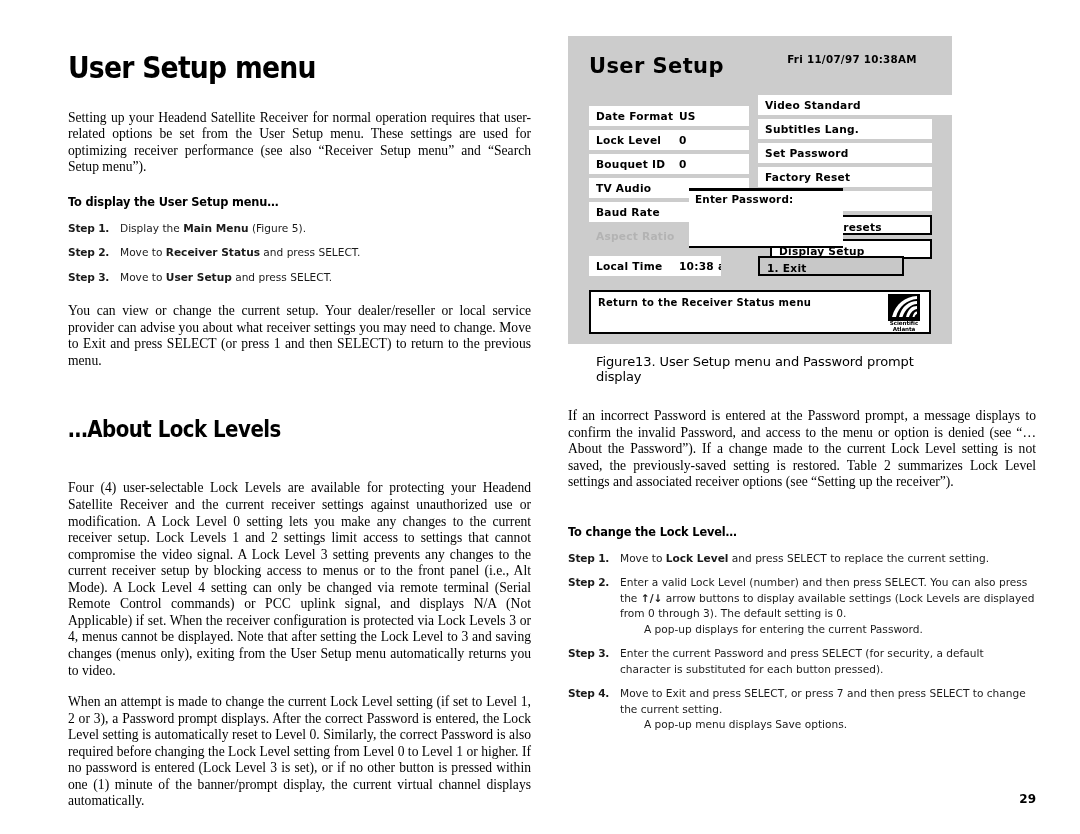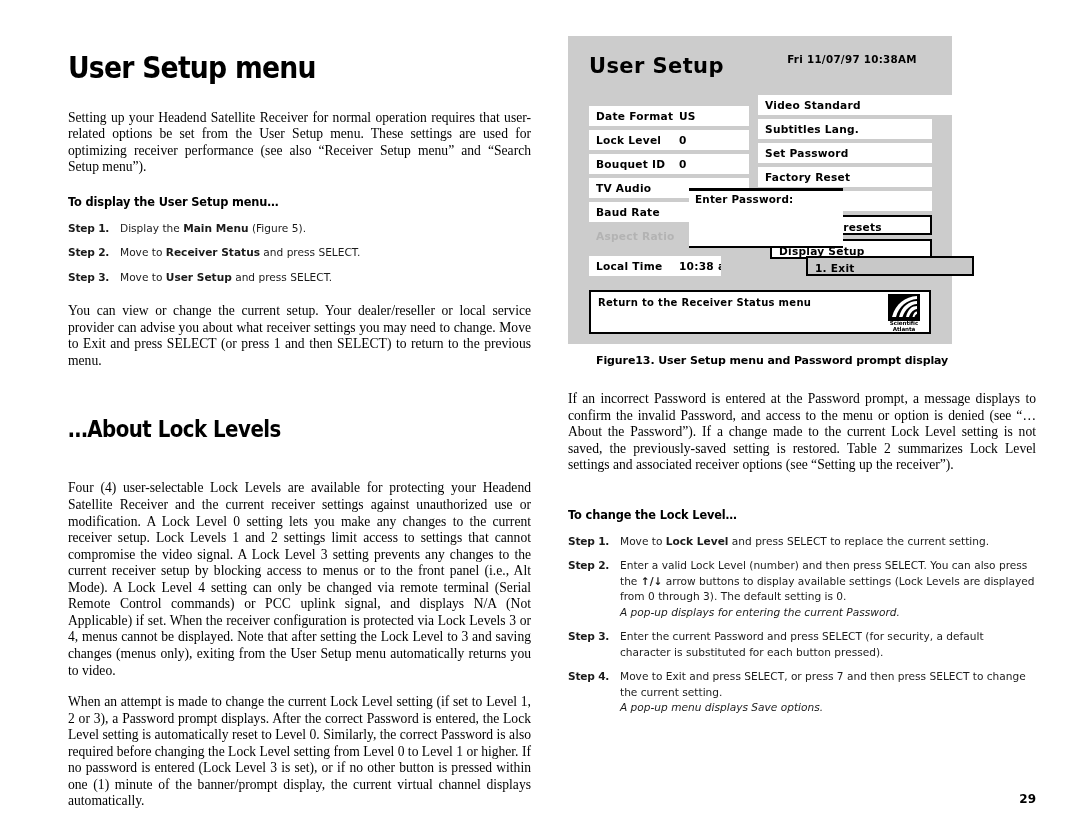--- a/index.html
+++ b/index.html
@@ -69,21 +69,21 @@
   }
   .step .lbl{
     flex:0 0 52px;
     font-weight:700;
     letter-spacing:-0.2px;
     white-space:nowrap;
   }
   .step .txt{flex:1 1 auto;}
   .step b{font-weight:700;}
   .step .sub{display:block;}
-  .step .ital{font-style:italic;}
+  .step .ital{margin-left:24px;}
 
   
   .figure-wrap{position:relative;width:392px;}
   .screen{
     position:relative;
     width:384px;height:308px;
     background:#cccccc;
     box-sizing:border-box;
     font-family:"DejaVu Sans", sans-serif;
   }
@@ -155,22 +155,22 @@
   }
   .popup .ptxt{
     position:absolute;left:6px;top:2px;
     font-size:10.4px;font-weight:700;letter-spacing:0.2px;
     white-space:nowrap;
   }
 
   .fig-cap{
     margin-top:10px;
     font-family:"DejaVu Sans", sans-serif;
-    font-weight:700;
-    font-size:11px;
+    font-weight:400;
+    font-size:13px;
     letter-spacing:-0.1px;
     color:#000;
     padding-left:28px;
   }
 
   .pagenum{
     position:absolute;right:44px;bottom:28px;
     font-family:"DejaVu Sans", sans-serif;
     font-weight:700;font-size:12px;
   }
@@ -231,21 +231,21 @@
             <div class="mrow" style="left: 21px; top: 220px; width: 132px;"><span>Local Time</span><span class="val">10:38 a.m</span></div>
           </div>
         <div id="scr-right-items">
             <div class="mrow rgt" style="left: 190px; top: 59px; width: 204px;"><span>Video Standard</span></div>
             <div class="mrow rgt" style="left: 190px; top: 83px; width: 174px;"><span>Subtitles Lang.</span></div>
             <div class="mrow rgt" style="left: 190px; top: 107px; width: 174px;"><span>Set Password</span></div>
             <div class="mrow rgt" style="left: 190px; top: 131px; width: 174px;"><span>Factory Reset</span></div>
             <div class="mrow rgt" style="left: 202px; top: 155px; width: 162px;"><span>Remote</span></div>
             <div class="mrow rgt framed" style="left: 202px; top: 179px; width: 162px;"><span>Network Presets</span></div>
             <div class="mrow rgt framed" style="left: 202px; top: 203px; width: 162px;"><span>Display Setup</span></div>
-            <div class="mrow rgt sel" style="left: 190px; top: 220px; width: 168px; margin-left: 48px;"><span>1. Exit</span></div>
+            <div class="mrow rgt sel" style="left: 190px; top: 220px; width: 146px;"><span>1. Exit</span></div>
           </div>
 
         <div class="popup">
           <div class="ptxt">Enter Password:</div>
         </div>
 
         <div class="statusbox">
           <div class="stxt">Return to the Receiver Status menu</div>
           <div class="logo">
             <div class="mark">

